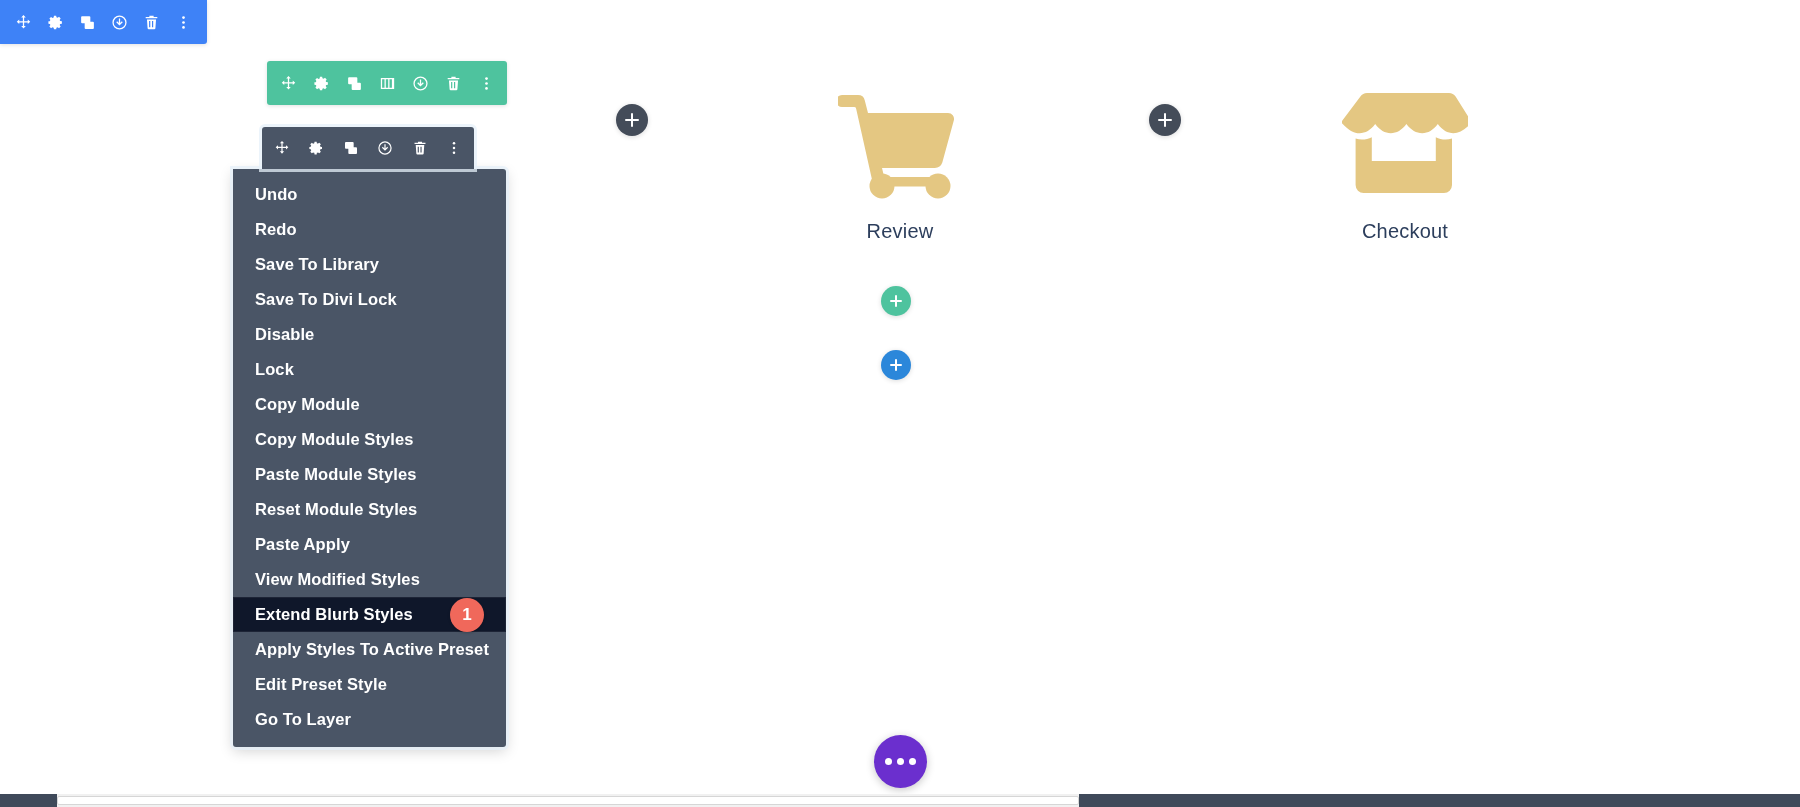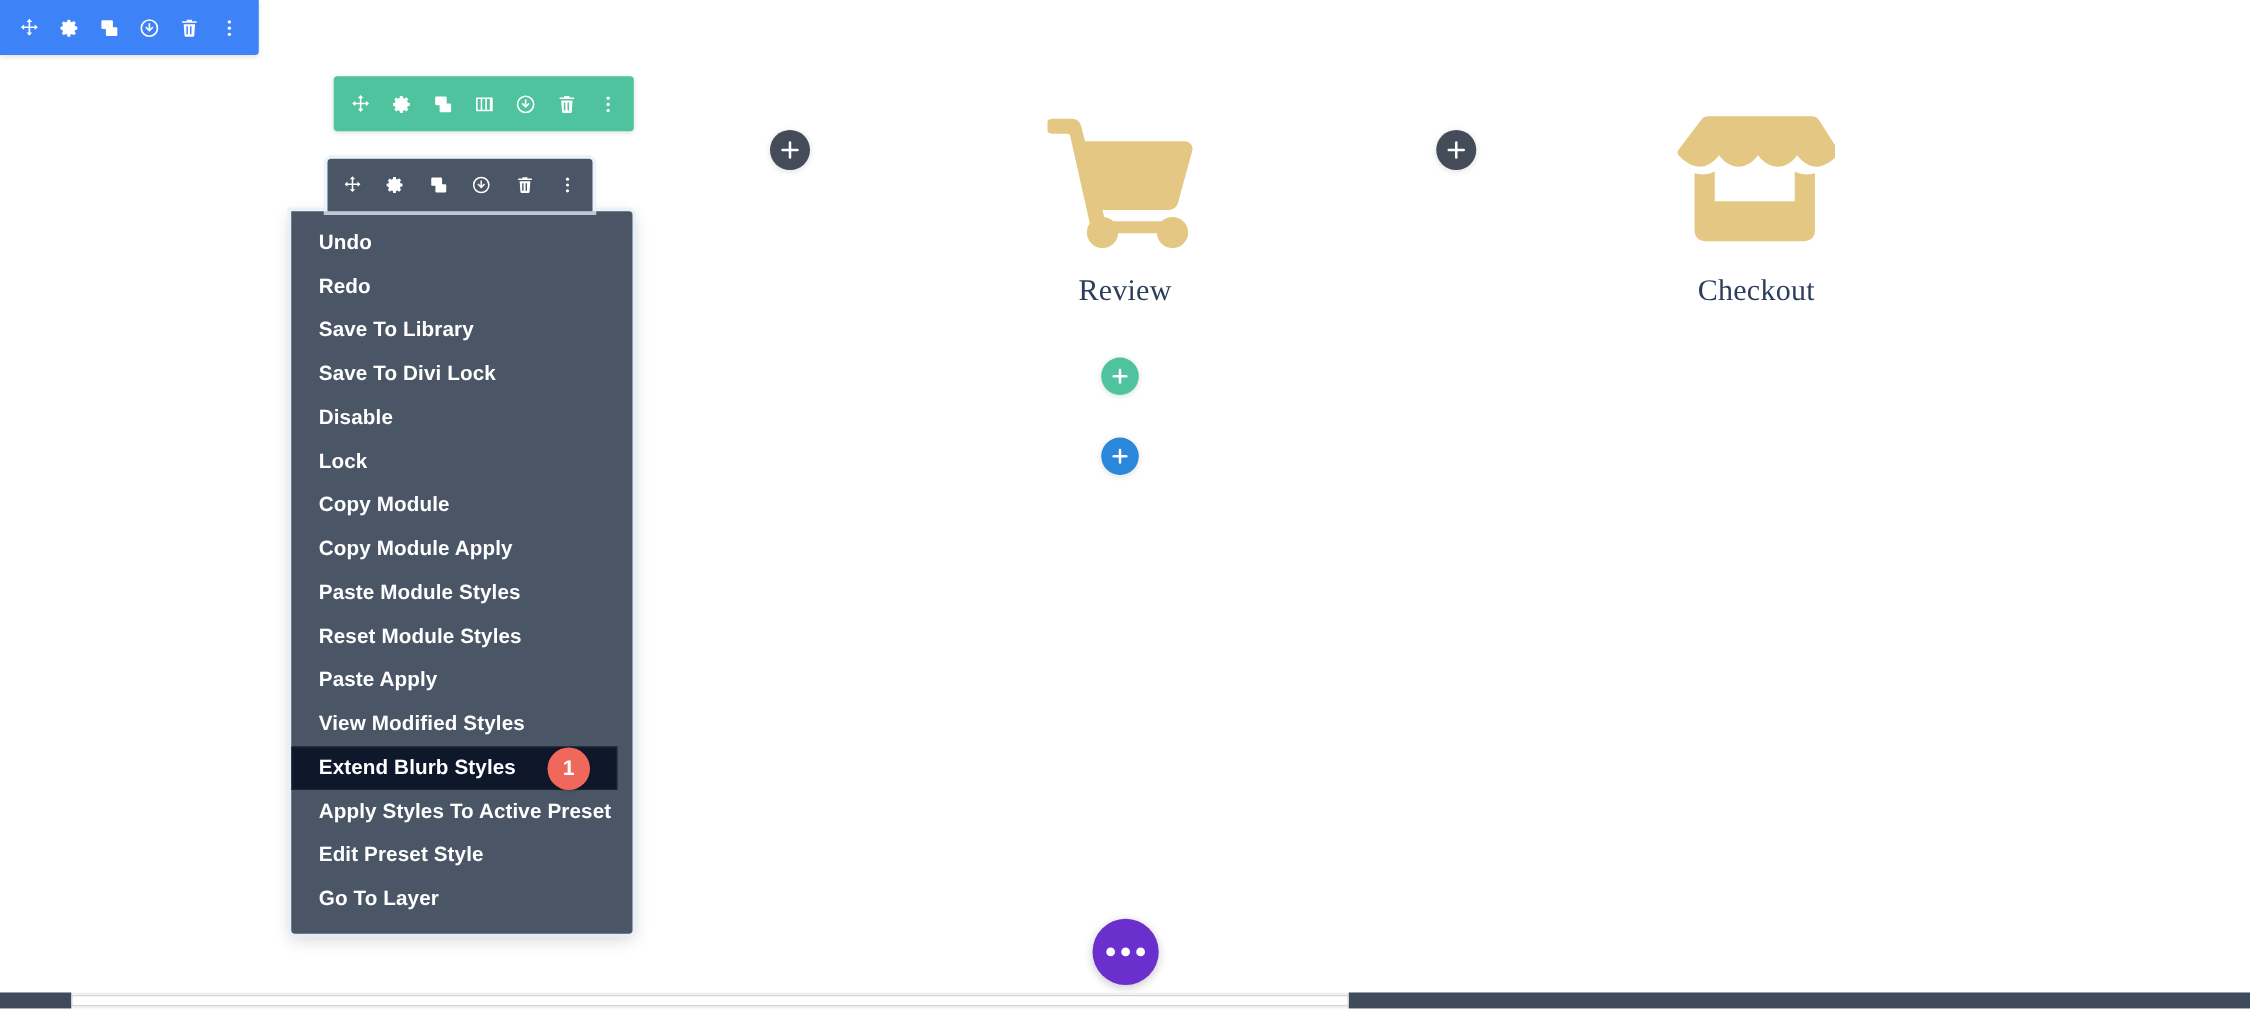--- a/index.html
+++ b/index.html
@@ -76,21 +76,21 @@
   }
   #module-toolbar .tbtn { width: 28px; height: 42px; }
 
   
   #context-menu {
     position: absolute;
     left: 233px; top: 169px;
     width: 273px;
     background: #4A5566;
     border-radius: 0 3px 3px 3px;
-    padding: 8px 12px 10px 0;
+    padding: 8px 0 10px 0;
     z-index: 55;
     box-shadow: 0 0 0 3px rgba(230,240,250,.75), 0 4px 14px rgba(0,0,0,.18);
   }
   .menu-item {
     position: relative;
     display: flex;
     align-items: center;
     height: 35px;
     padding: 0 22px;
     color: #ffffff;
@@ -130,22 +130,22 @@
   .blurb .blurb-icon {
     display: flex;
     align-items: center;
     justify-content: center;
     height: 110px;
   }
   .blurb .blurb-icon svg { display: block; }
   .blurb .blurb-title {
     margin-top: 22px;
     color: #2C3E5C;
-    font-family: Liberation Serif, serif;
-    font-size: 24px;
+    font-family: Liberation Sans, sans-serif;
+    font-size: 20px;
     font-weight: 400;
     letter-spacing: .2px;
   }
   #blurb-review   { left: 770px; top: 88px; }
   #blurb-checkout { left: 1275px; top: 88px; }
 
   
   .circle-btn {
     position: absolute;
     border-radius: 50%;
@@ -425,21 +425,21 @@
       <div class="menu-item">
         <span>Disable</span>
       </div>
       <div class="menu-item">
         <span>Lock</span>
       </div>
       <div class="menu-item">
         <span>Copy Module</span>
       </div>
       <div class="menu-item">
-        <span>Copy Module Apply</span>
+        <span>Copy Module Styles</span>
       </div>
       <div class="menu-item">
         <span>Paste Module Styles</span>
       </div>
       <div class="menu-item">
         <span>Reset Module Styles</span>
       </div>
       <div class="menu-item">
         <span>Paste Apply</span>
       </div>

